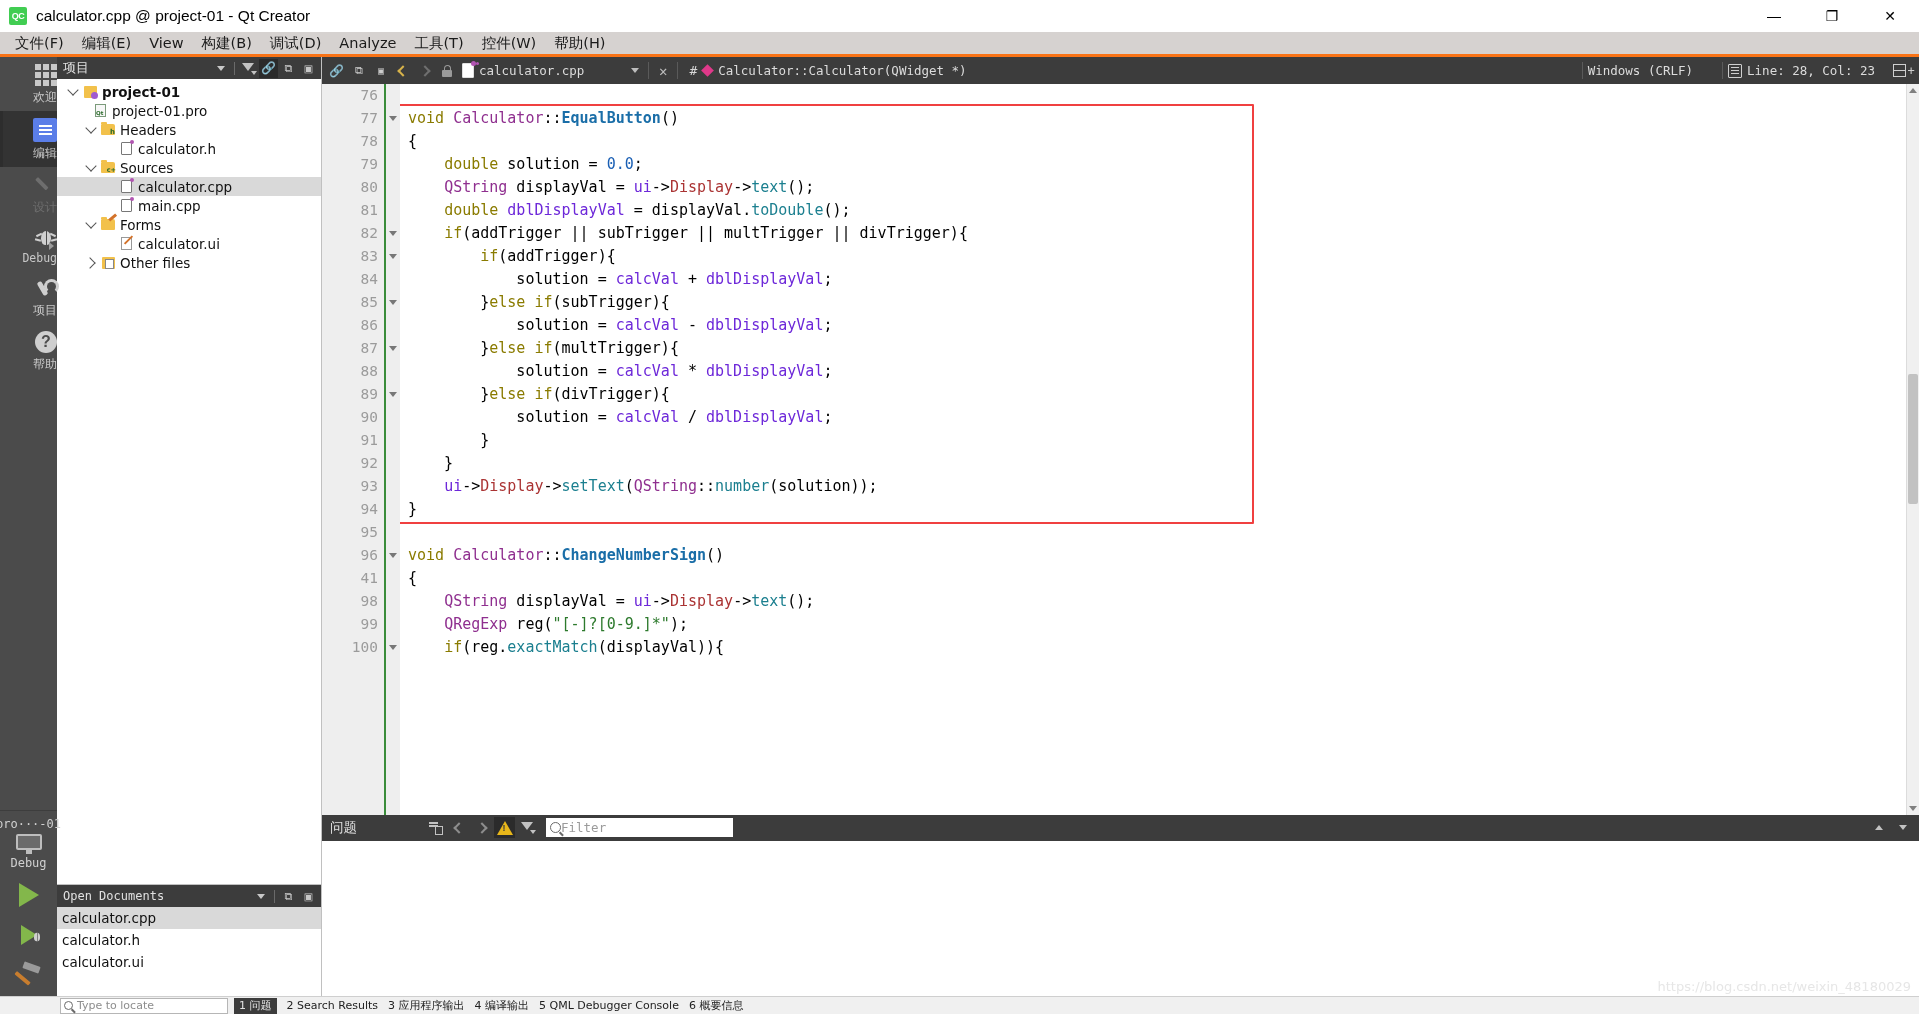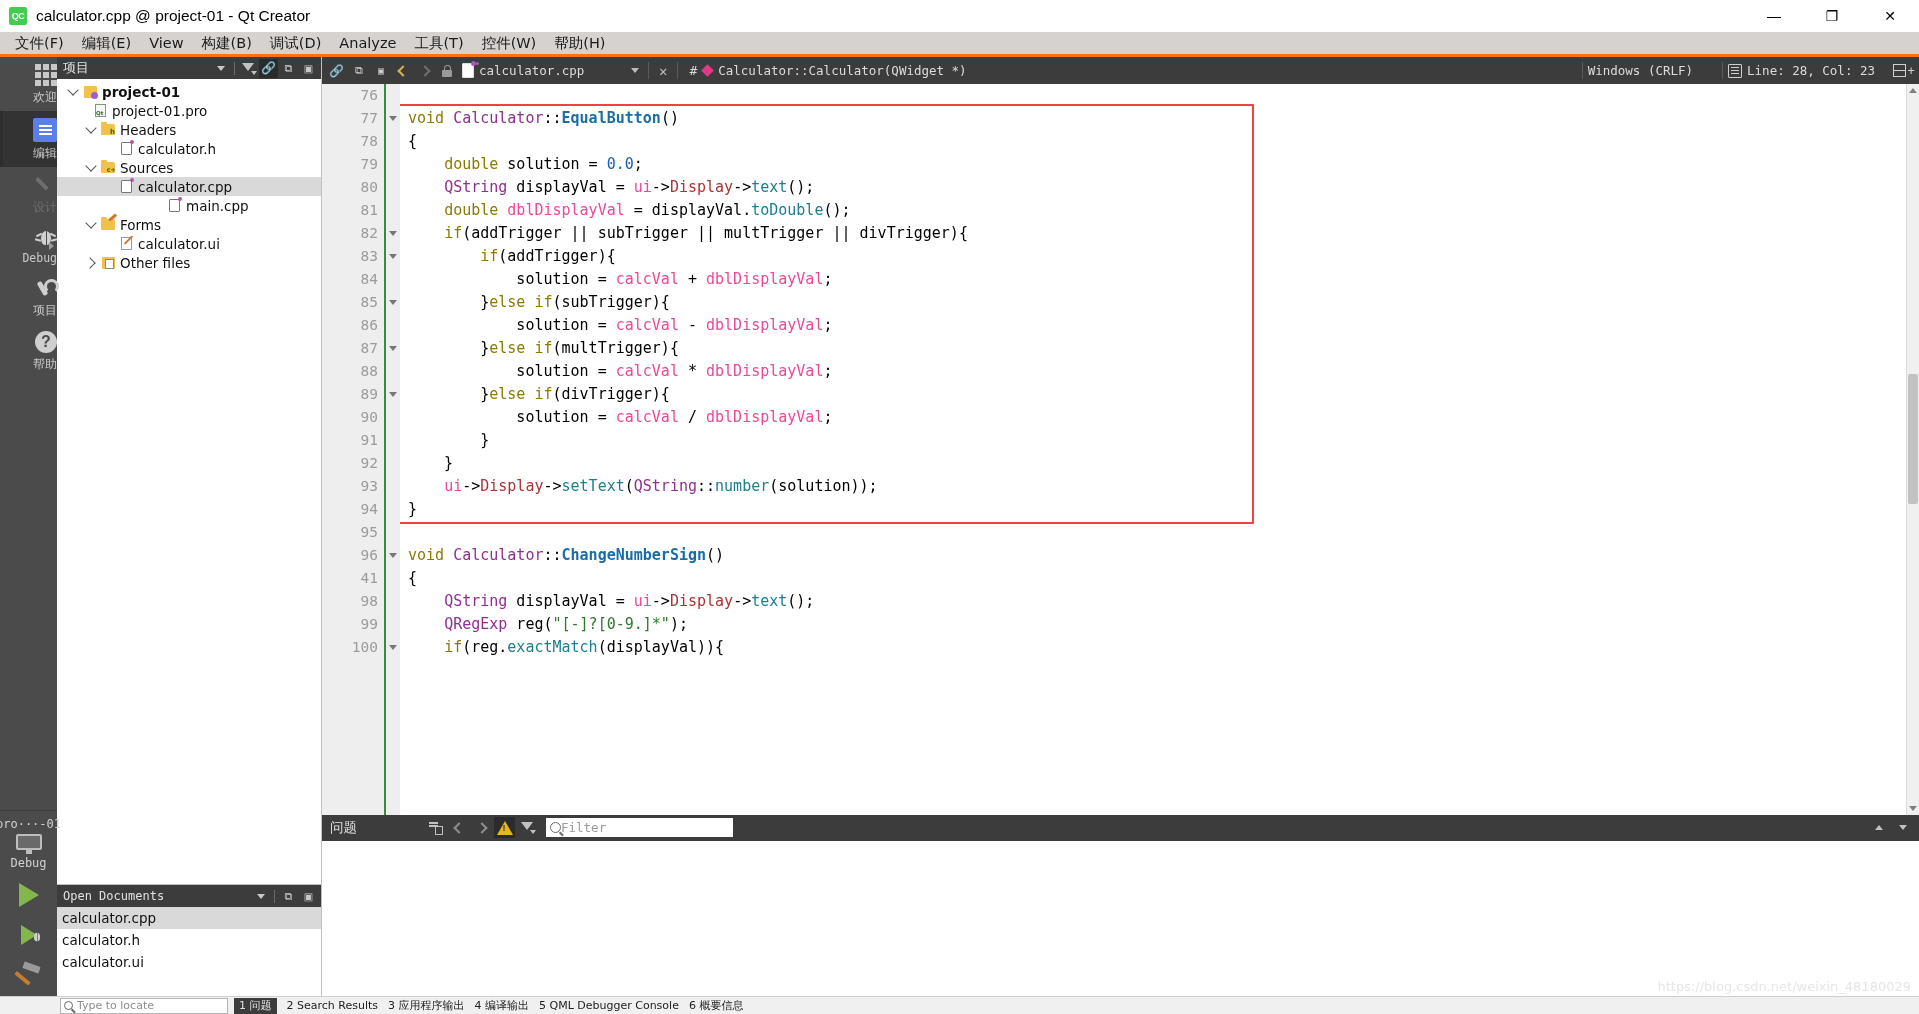--- a/index.html
+++ b/index.html
@@ -191,21 +191,21 @@
   .foldcol .fm .t { width:0;height:0;border-left:4px solid transparent;border-right:4px solid transparent;border-top:5px solid #777;}
   .code { flex:1 1 auto; background:#fff; position:relative; overflow:hidden; }
   .cl {
     height:23px; line-height:23px; white-space:pre;
     font-family:"DejaVu Sans Mono", monospace; font-size:15px; padding-left:8px; color:#000;
   }
   .k  { color:#8a7b00; }          
   .ty { color:#8f2f8f; }          
   .fn { color:#1a6ea8; font-weight:bold; }  
   .mb { color:#a33; }             
-  .id { color:#ec4899;text-align:right; }          
+  .id { color:#6d28d9;text-align:right; }          
   .mth{ color:#1b7f8f; }          
   .num{ color:#1a5fb4; }
   .str{ color:#2d7a2d; }
   .op { color:#000; }
   .redbox {
     position:absolute; border:2.2px solid #f04040; pointer-events:none; border-radius:1px;
   }
   .vscroll { width:13px; background:#f0f0f0; flex:none; position:relative; border-left:1px solid #dcdcdc;}
   .vscroll .thumb { position:absolute; left:1px; right:1px; background:#c2c2c2; border-radius:2px;}
   .vscroll .arr { position:absolute; left:0; right:0; height:13px; display:flex;align-items:center;justify-content:center;}
@@ -448,21 +448,21 @@
 
         <div class="trow sel" style="padding-left:60px;">
           <div class="ic">
               <div class="fi-file">
                 <span class="dot"></span>
               </div>
             </div>
           <div class="lbl">calculator.cpp</div>
         </div>
 
-        <div class="trow" style="padding-left:60px;margin-left:48px;">
+        <div class="trow" style="padding-left:60px;">
           <div class="ic">
               <div class="fi-file">
                 <span class="dot"></span>
               </div>
             </div>
           <div class="lbl">main.cpp</div>
         </div>
 
         <div class="trow" style="padding-left:26px;">
           <div class="exp">

